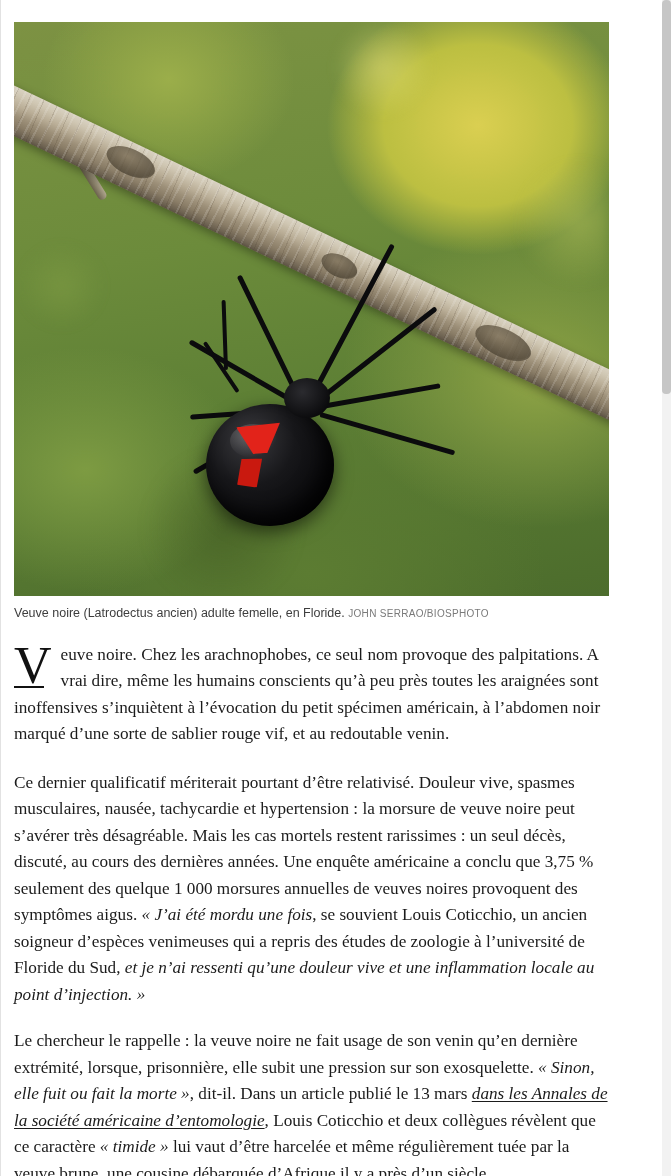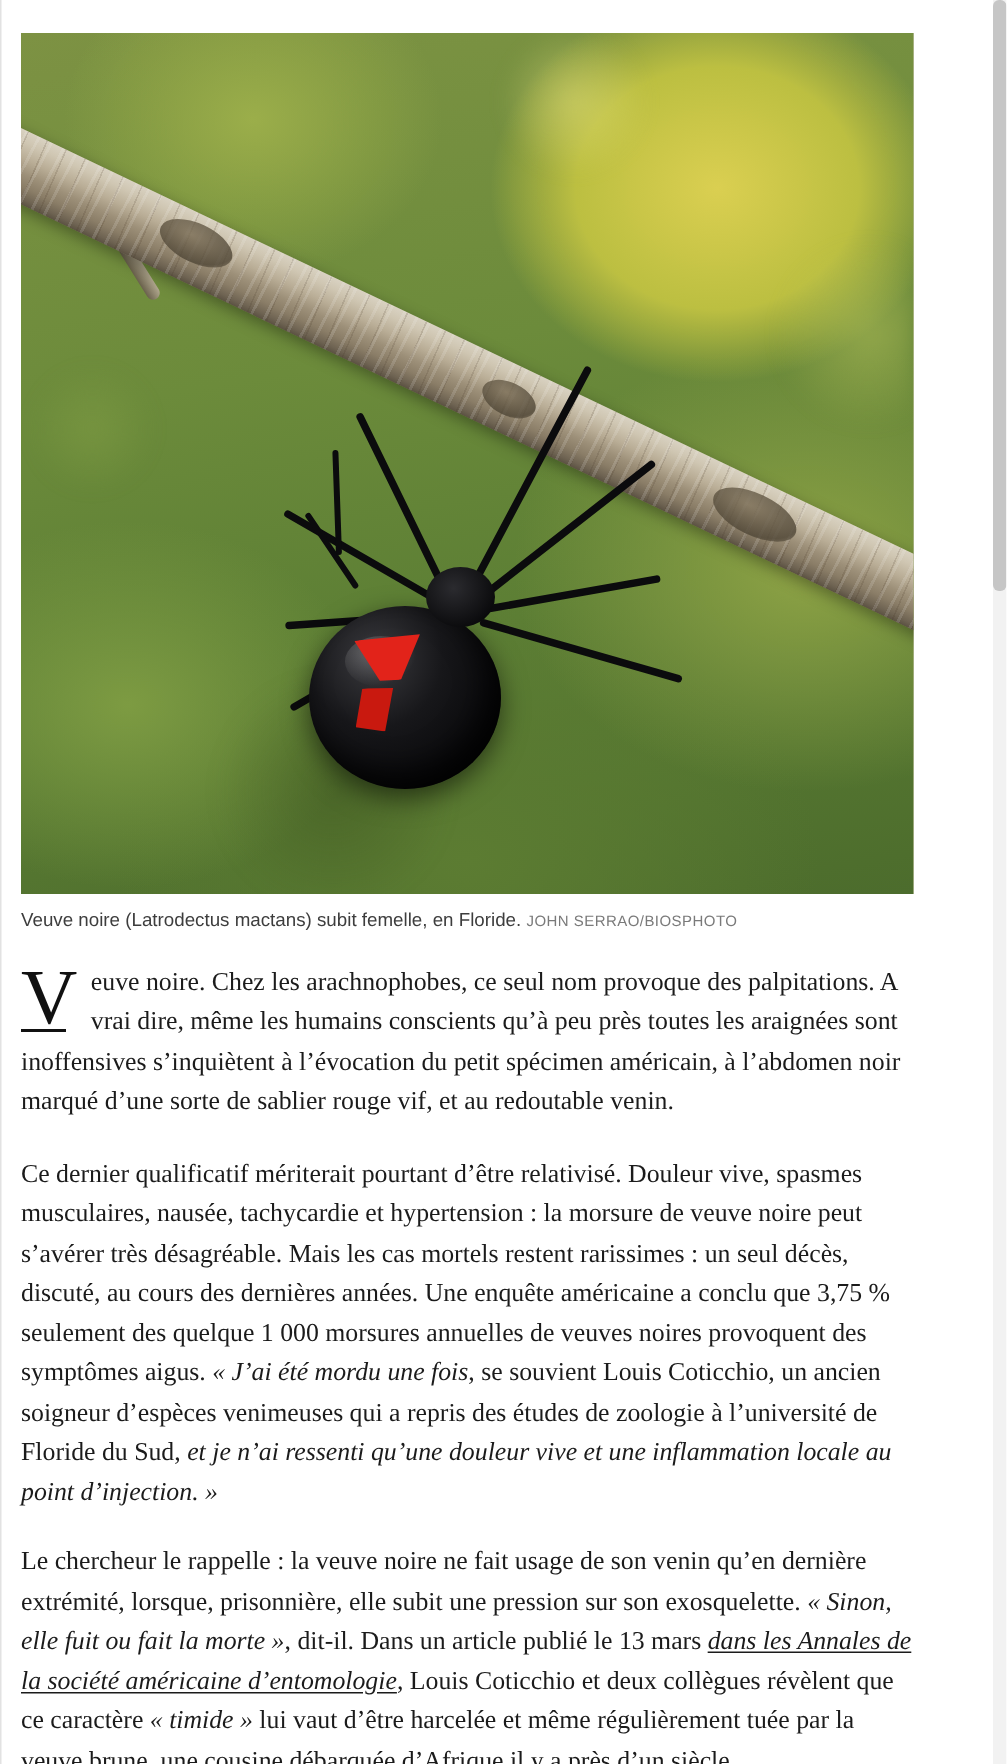--- a/index.html
+++ b/index.html
@@ -270,21 +270,21 @@
 
           <div class="abdomen"></div>
           <div class="sheen"></div>
           <div class="hourglass-top"></div>
           <div class="hourglass-bot"></div>
           <div class="cephalo"></div>
         </div>
       </div>
 
       <figcaption class="photo-caption">
-        <span>Veuve noire (Latrodectus mactans) subit femelle, en Floride.</span>
+        <span>Veuve noire (Latrodectus ancien) adulte femelle, en Floride.</span>
         <span class="credit">JOHN SERRAO/BIOSPHOTO</span>
       </figcaption>
     </figure>
 
     <div class="body-copy">
 
       <p class="lede">
         <span class="dropcap">V</span>
         <span class="dropcap-rule"></span>
         <span>euve noire. Chez les arachnophobes, ce seul nom provoque des palpitations. A vrai dire, même les humains conscients qu’à peu près toutes les araignées sont inoffensives s’inquiètent à l’évocation du petit spécimen américain, à l’abdomen noir marqué d’une sorte de sablier rouge vif, et au redoutable venin.</span>

